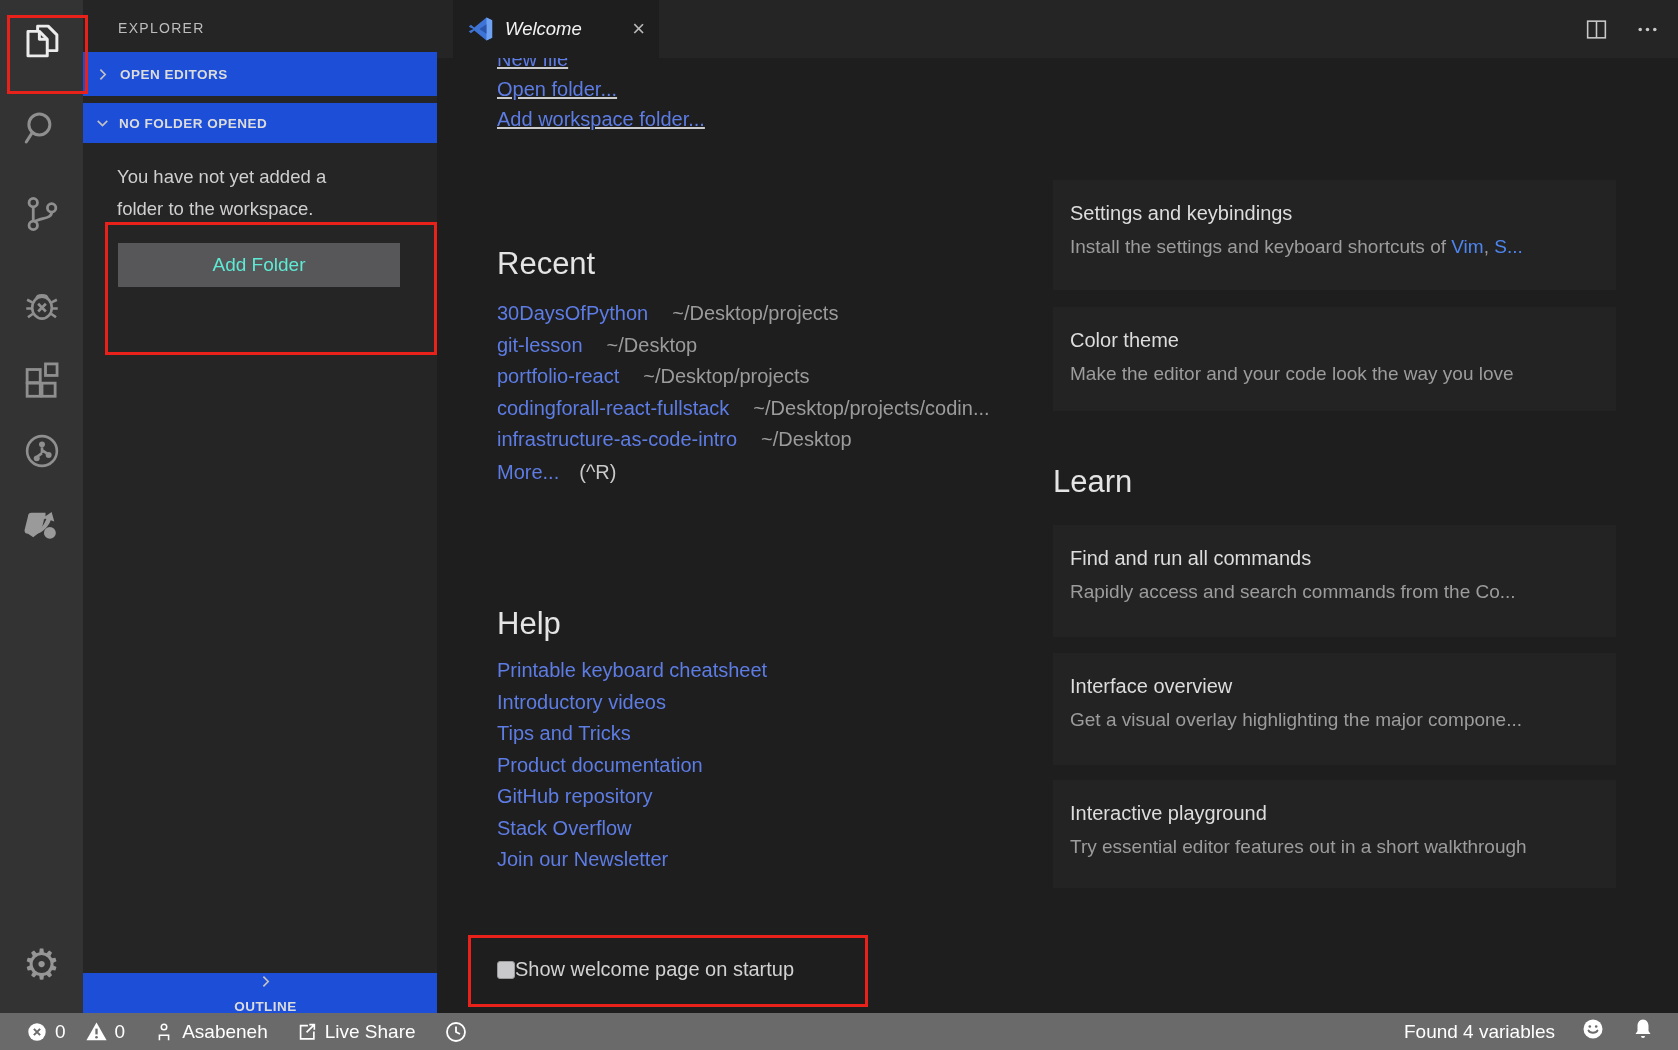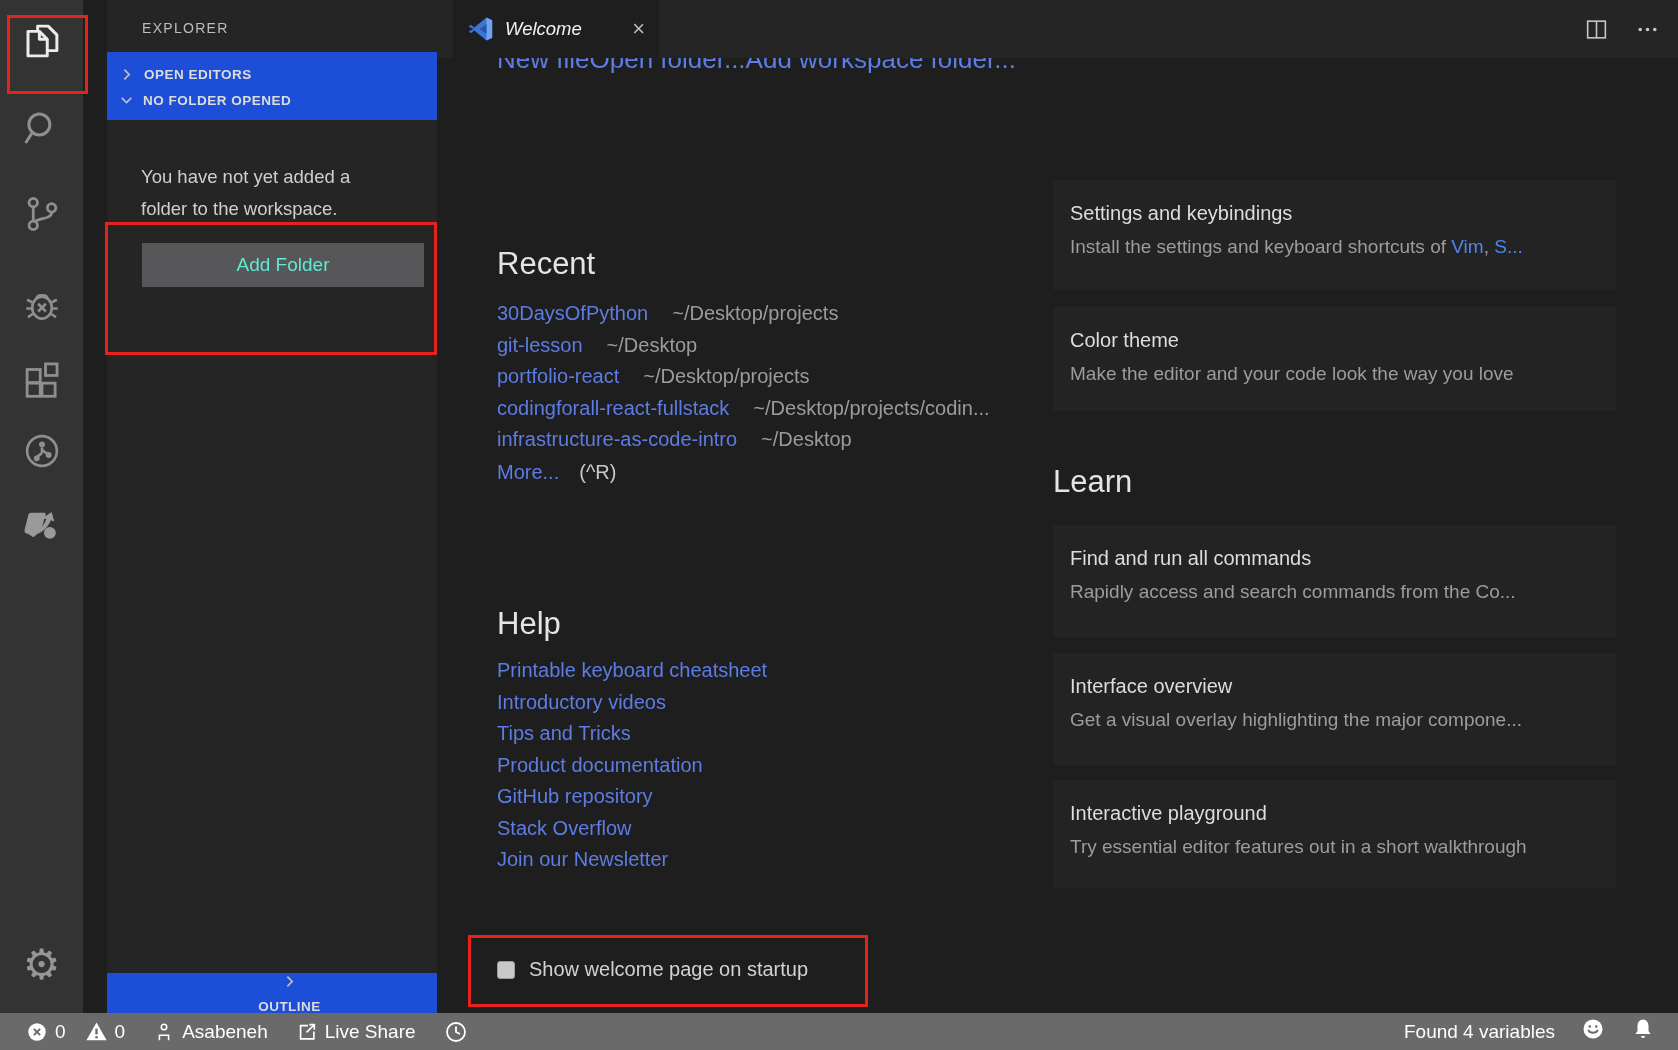--- a/index.html
+++ b/index.html
@@ -8,53 +8,53 @@
     position:relative; background:#1e1e1e; overflow:hidden;
     font-family:"Liberation Sans", sans-serif; color:#cccccc;
   }
   
   .activity-bar { position:absolute; left:0; top:0; width:83px; height:1013px; background:#333333; }
   .ab-item { position:absolute; left:0; width:83px; height:48px; display:flex; align-items:center; justify-content:center; color:#8f8f8f; cursor:pointer; }
   .ab-item svg { width:42px; height:42px; }
   .ab-item.active { color:#ececec; }
   .ab-gear { font-size:42px; line-height:42px; color:#969696; }
   
-  .sidebar { position:absolute; left:83px; top:0; width:354px; height:1013px; background:#252526;margin-left:24px; }
+  .sidebar { position:absolute; left:83px; top:0; width:354px; height:1013px; background:#252526; }
   .sidebar-title { position:absolute; left:35px; top:20px; font-size:14px; letter-spacing:1.3px; color:#bdbdbd; }
   .section-header { position:absolute; left:0; width:354px; background:#1d4ed8; display:flex; align-items:center; gap:9px; padding-left:11px; cursor:pointer; }
   .section-header .chev { display:flex; color:#c2c2c2; }
   .section-header .chev svg { width:17px; height:17px; }
   .section-header .sh-label { font-size:13.5px; font-weight:bold; letter-spacing:.5px; color:#dcdcdc; }
   .sh-open-editors { top:52px; height:44px; }
-  .sh-no-folder { top:80px; height:40px;gap:8px; }
+  .sh-no-folder { top:103px; height:40px;gap:8px; }
   .sh-outline { top:973px; height:40px;flex-direction:column; }
   .empty-msg { position:absolute; left:34px; top:161px; font-size:18.5px; line-height:32px; color:#cfcfcf; }
   .add-folder-btn { position:absolute; left:35px; top:243px; width:282px; height:44px; background:#575759; color:#5eead4; font-size:19px; display:flex; align-items:center; justify-content:center; cursor:pointer; }
   
   .editor { position:absolute; left:437px; top:0; width:1241px; height:1013px; background:#1e1e1e; }
   .tab-strip { position:absolute; left:0; top:0; width:100%; height:58px; background:#252526; }
   .tab { position:absolute; left:16px; top:0; width:206px; height:58px; background:#1e1e1e; display:flex; align-items:center; padding:0 14px 0 15px; cursor:pointer;text-align:center; }
   .tab-logo { width:26px; height:26px; flex:0 0 auto; }
   .tab-label { margin-left:11px; font-size:18.5px; font-style:italic; color:#f2f2f2; }
   .tab-close { margin-left:auto; color:#b9b9b9; font-size:22px; line-height:20px; cursor:pointer; }
   .editor-actions { position:absolute; right:18px; top:0; height:58px; display:flex; align-items:center; gap:26px; color:#c9c9c9; }
   .editor-actions svg { display:block; }
   
   .content { position:absolute; left:0; top:58px; width:1241px; height:955px; overflow:hidden; }
   .link { color:#5d7ce4; cursor:pointer; text-decoration:none; }
-  .start-links { position:absolute; left:60px; top:-14px; font-size:26px; line-height:30px; display:flex; flex-direction:row; }
+  .start-links { position:absolute; left:60px; top:-14px; font-size:20px; line-height:30px; display:flex; flex-direction:column;text-decoration:underline; }
   .wp-heading { position:absolute; font-size:31px; font-weight:300; color:#e4e4e4; }
   .recent-heading { left:60px; top:188px; }
   .recent-list { position:absolute; left:60px; top:240px; font-size:20px; line-height:31.5px; }
   .recent-row .path { color:#9b9b9b; margin-left:24px; }
   .more-row { position:absolute; left:60px; top:403px; font-size:20px; }
   .more-row .shortcut { color:#c9c9c9; margin-left:20px; }
   .help-heading { left:60px; top:548px; }
   .help-list { position:absolute; left:60px; top:597px; font-size:20px; line-height:31.5px; display:flex; flex-direction:column; }
-  .startup-row { position:absolute; left:60px; top:900px; display:flex; align-items:center; gap:14px; cursor:pointer; }
+  .startup-row { position:absolute; left:60px; top:900px; display:flex; align-items:center; gap:0; cursor:pointer; }
   .startup-checkbox { width:18px; height:18px; background:#c9c9cb; border:1px solid #9b9b9e; border-radius:3px; }
   .startup-label { font-size:20px; color:#d2d2d2; }
   
   .card { position:absolute; left:616px; width:563px; background:#232324; padding:22px 17px 0 17px; cursor:pointer; }
   .card-title { font-size:20px; color:#dddddd; margin-bottom:11px; font-weight:normal; }
   .card-desc { font-size:19px; color:#9c9c9c; }
   .card-desc .lnk { color:#4e86f0; cursor:pointer; }
   .card-1 { top:4px;  height:102px; }
   .card-2 { top:122px; height:110px; }
   .card-3 { top:249px; height:104px; }

